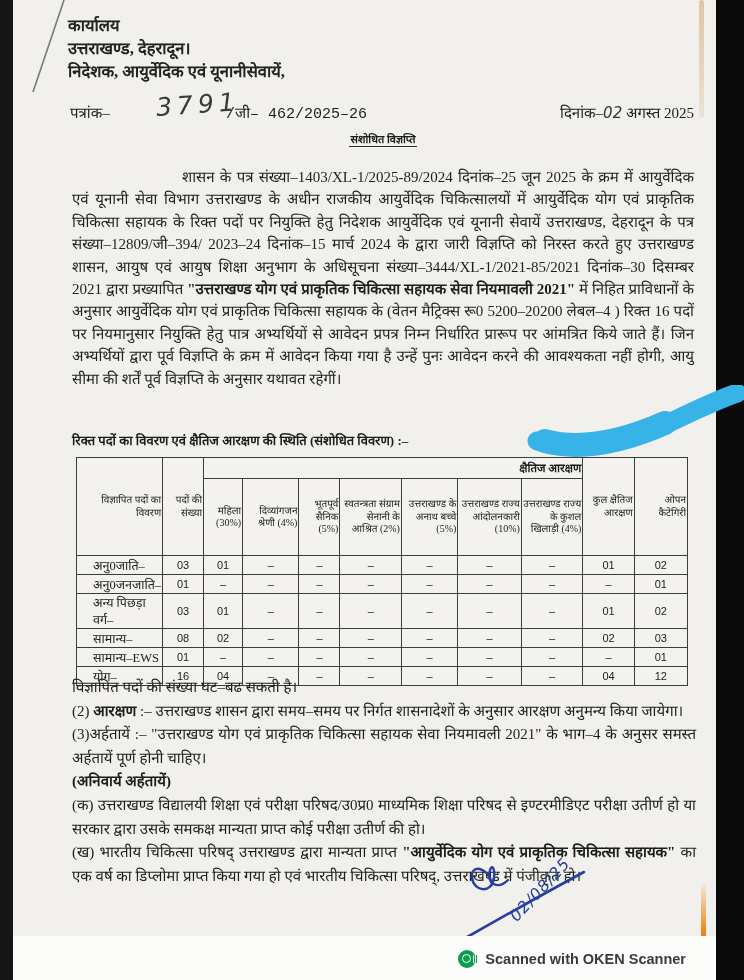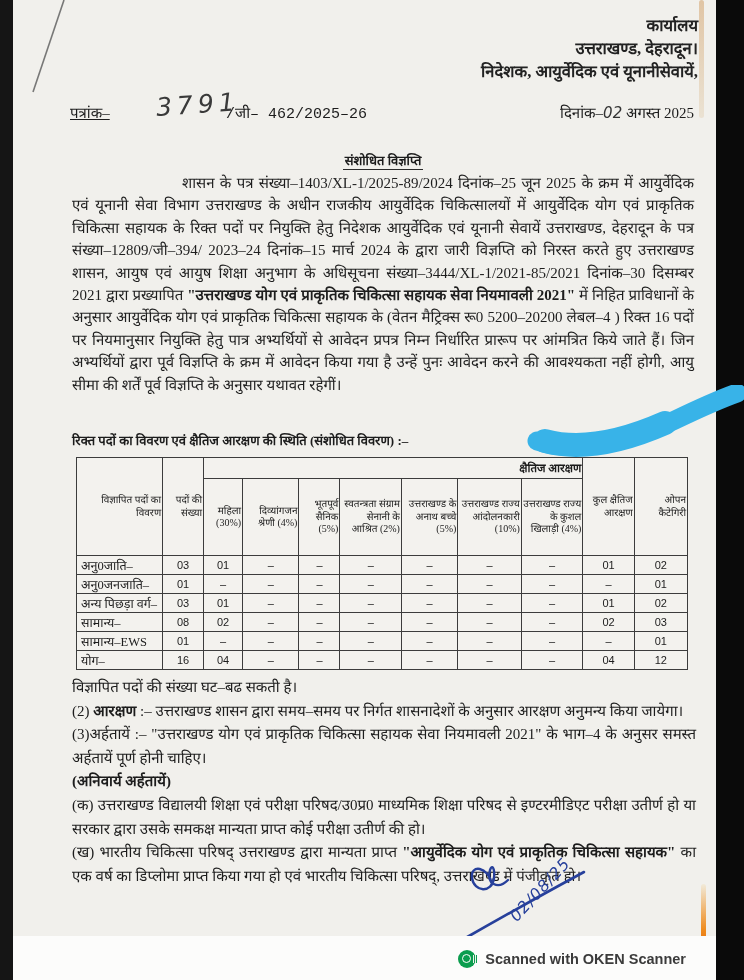--- a/index.html
+++ b/index.html
@@ -2,38 +2,38 @@
 <html><head>
 <meta charset="utf-8">
 <style>
   html,body{margin:0;padding:0;}
   body{background:#888;font-family:"Liberation Serif","DejaVu Serif",serif;}
   .scan{position:relative;width:744px;height:980px;margin:0 auto;background:#f1f0ec;overflow:hidden;color:#1c1c1c;}
   .edge{position:absolute;top:0;bottom:0;background:#0d0d0d;}
   .edge-left{left:0;width:13px;background:#151515;}
   .edge-right{right:0;width:28px;background:#0a0a0a;}
   .content{position:absolute;left:68px;width:630px;top:0;height:100%;}
-  .office-header{position:absolute;top:14px;left:0;right:0;text-align:right;line-height:23px;font-size:16.5px;font-weight:bold;color:#222;}
+  .office-header{position:absolute;top:14px;left:0;right:0;text-align:left;line-height:23px;font-size:16.5px;font-weight:bold;color:#222;}
   .ref-line{position:absolute;top:98px;left:0;right:0;height:30px;font-size:15px;}
-  .ref-label{position:absolute;left:2px;top:4px;text-decoration:underline;}
+  .ref-label{position:absolute;left:2px;top:4px;}
   .hand-no{position:absolute;left:88px;top:-8px;font-family:"DejaVu Sans",sans-serif;font-size:25px;letter-spacing:5px;color:#3a3a3a;transform:rotate(-4deg);font-style:italic;}
   .ref-printed{position:absolute;left:158px;top:4px;font-family:Liberation Mono, monospace;}
   .date-wrap{position:absolute;right:4px;top:4px;}
   .hand-date{font-family:"DejaVu Sans",sans-serif;font-style:italic;color:#333;}
-  .doc-title{position:absolute;top:131px;left:0;right:0;text-align:center;font-size:13px;font-weight:bold;margin-top:20px;}
+  .doc-title{position:absolute;top:131px;left:0;right:0;text-align:center;font-size:11px;font-weight:bold;}
   .doc-title span{border-bottom:1.5px solid #2a2a2a;padding:0 2px 1px;}
-  .para1{position:absolute;top:172px;left:4px;width:622px;font-size:15px;line-height:22.4px;text-align:justify;text-indent:110px;color:#1e1e1e;}
+  .para1{position:absolute;top:166px;left:4px;width:622px;font-size:15px;line-height:22.4px;text-align:justify;text-indent:110px;color:#1e1e1e;}
   .table-caption{position:absolute;top:431px;left:4px;font-size:13px;font-weight:bold;}
   .vac-table{position:absolute;top:457px;left:8px;border-collapse:collapse;table-layout:fixed;width:612px;background:#f3f2ee;}
   .vac-table td,.vac-table th{border:1px solid #3c3c3c;font-weight:normal;padding:0 1px;overflow:hidden;}
   .vac-table th{font-size:10px;line-height:12.5px;text-align:right;vertical-align:middle;}
   .vac-table .grp{font-size:11.5px;font-weight:bold;height:20px;}
   .vac-table .h2 th{height:76px;}
   .vac-table td{font-size:11px;height:18px;text-align:center;font-family:"Liberation Sans","DejaVu Sans",sans-serif;}
-  .vac-table td.desc{text-align:left;padding-left:4px;font-family:"Liberation Serif","DejaVu Serif",serif;font-size:12.5px;}
+  .vac-table td.desc{text-align:left;padding-left:16px;font-family:"Liberation Serif","DejaVu Serif",serif;font-size:12.5px;}
   .vac-table tr.total td{font-weight:normal;}
   .notes{position:absolute;top:676px;left:4px;width:624px;font-size:15px;line-height:23.6px;text-align:justify;}
   .notes p{margin:0;}
   b.run{font-weight:bold;}
   .crease{position:absolute;left:0;top:0;pointer-events:none;}
   .swoosh{position:absolute;left:515px;top:385px;pointer-events:none;}
   .signature{position:absolute;left:452px;top:858px;pointer-events:none;}
   .sig-date{position:absolute;left:500px;top:880px;font-family:"DejaVu Sans",sans-serif;font-size:16px;color:#27409b;transform:rotate(-47deg);letter-spacing:1px;font-style:italic;}
   .orange-streak{position:absolute;width:5px;border-radius:3px;}
   .streak-bottom{left:701px;top:884px;height:66px;background:linear-gradient(#f1ead9, #ef8a1c 70%, #e06a10);}

